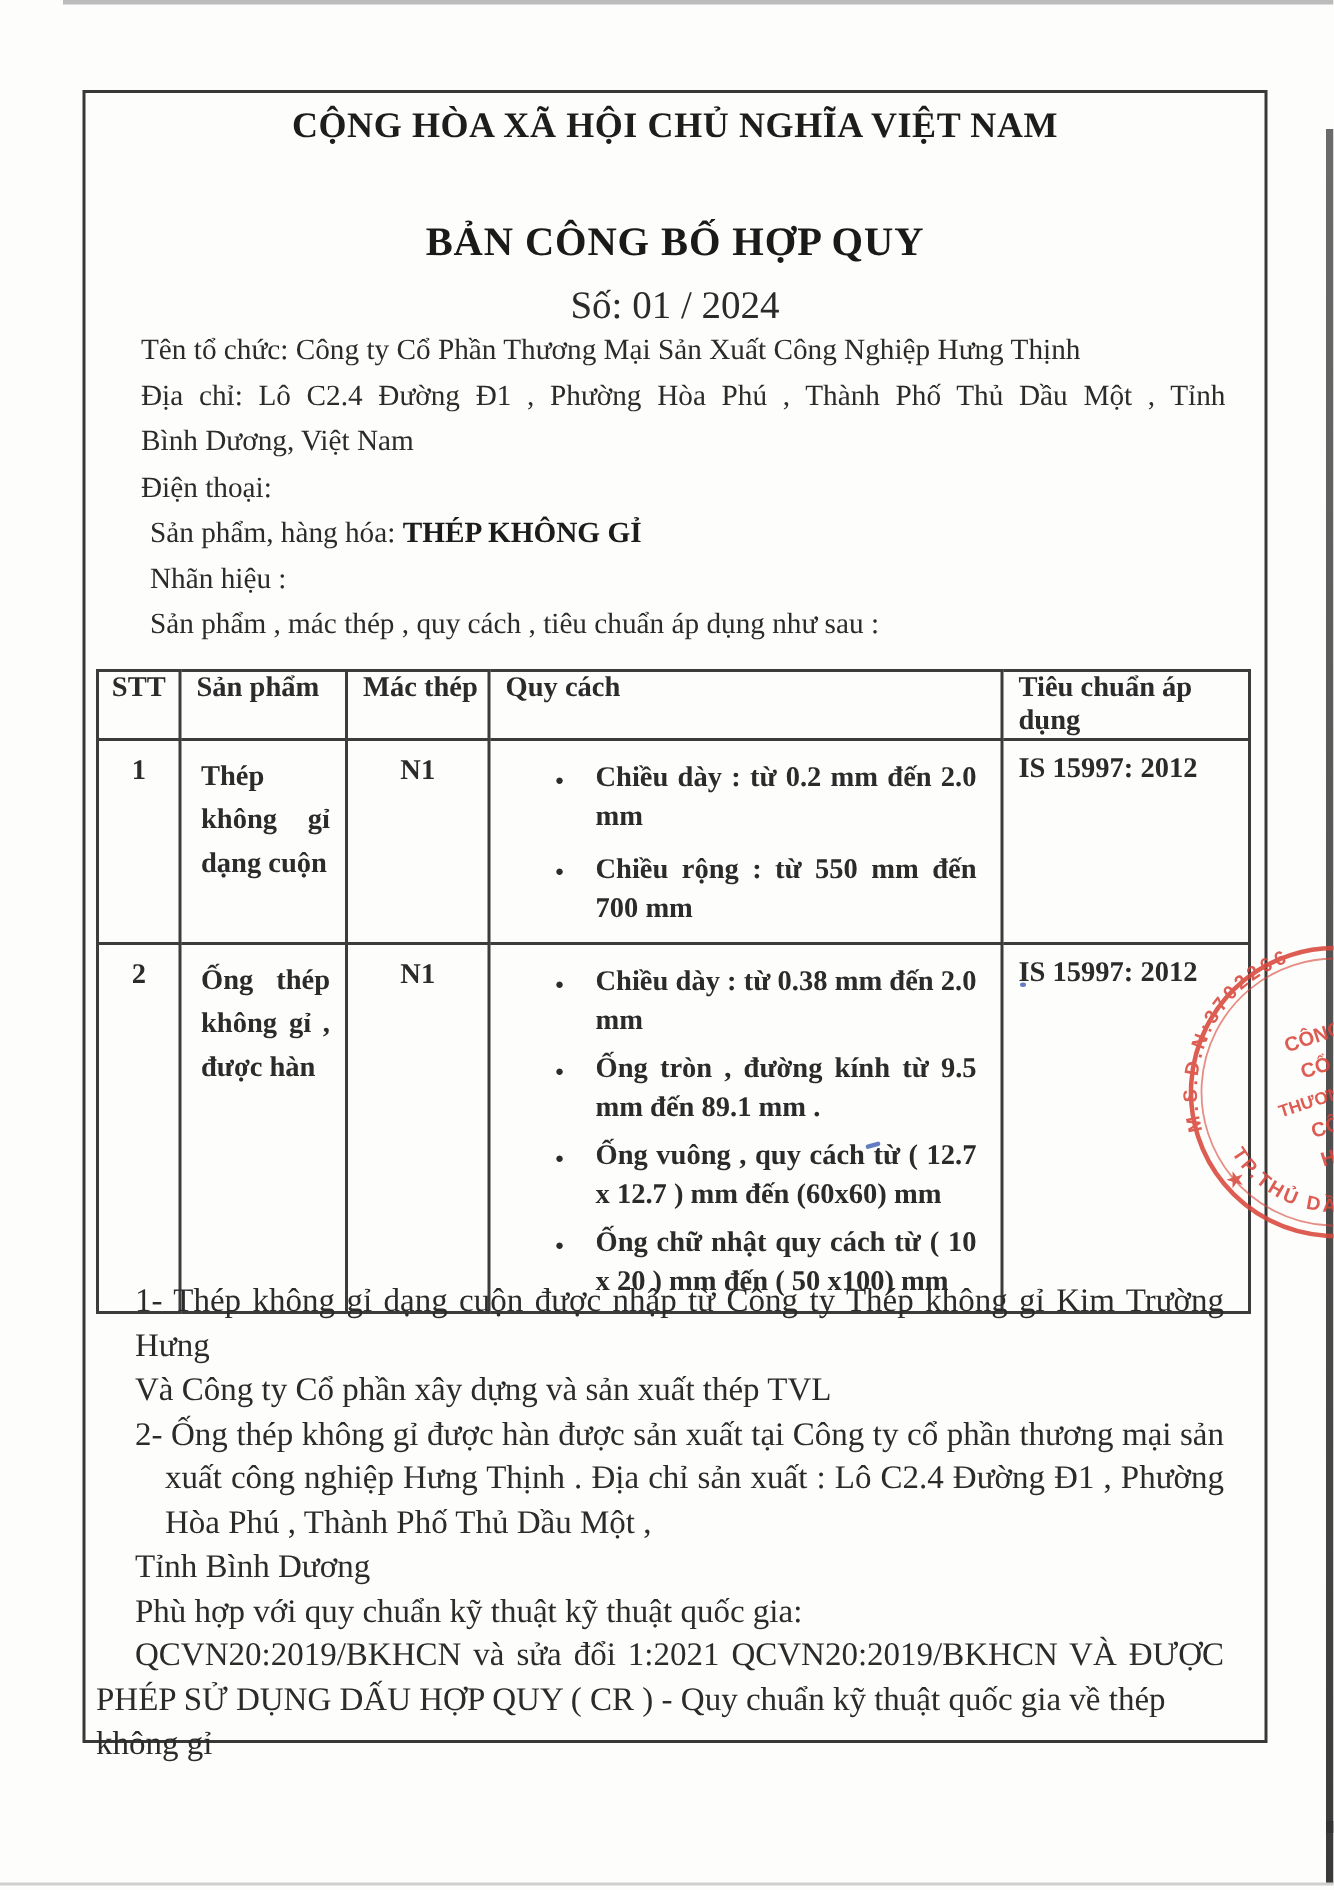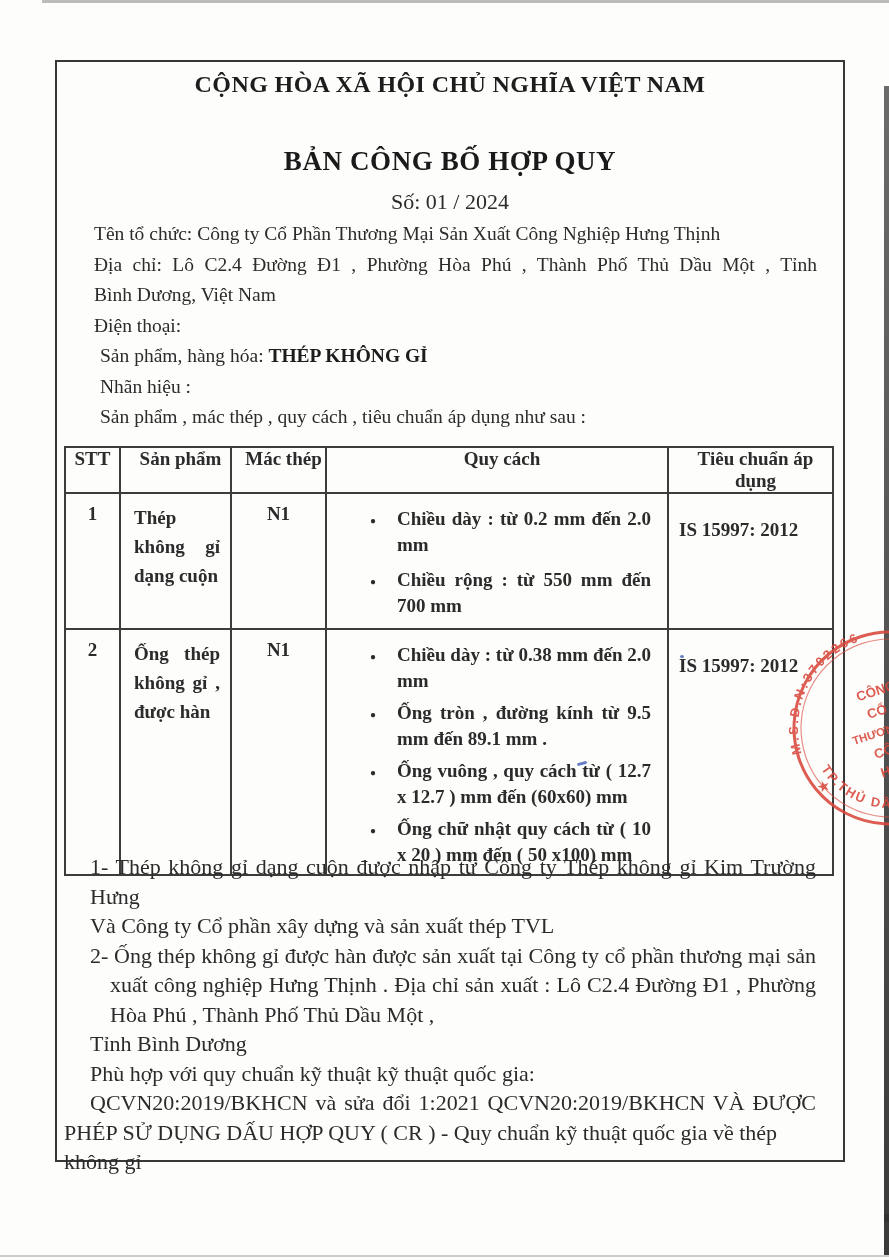--- a/index.html
+++ b/index.html
@@ -18,42 +18,42 @@
   
   .doc-border{
     position:absolute;left:55px;top:60px;width:786px;height:1098px;
     border:2px solid #383838;background:transparent;
   }
   .center-line{position:absolute;left:0;right:0;text-align:center;white-space:nowrap;}
   .nat-title{top:9px;font-weight:bold;font-size:24px;letter-spacing:.4px;color:#1d1d1d;}
   .motto{top:38px;font-weight:bold;font-size:19px;color:#1d1d1d;}
   .motto .u{border-bottom:2px solid #1d1d1d;padding:0 6px 2px 14px;}
   .doc-title{top:84px;font-weight:bold;font-size:27px;letter-spacing:.6px;color:#1a1a1a;}
-  .doc-no{top:127px;font-size:22px;}
+  .doc-no{top:127px;font-size:26px;}
   
   .info{position:absolute;left:37px;top:157px;width:723px;font-size:19.5px;line-height:30.5px;}
   .info .line{min-height:30.5px;}
   .just-full{text-align:justify;text-align-last:justify;}
   .indent6{margin-left:6px;}
   .bold{font-weight:bold;color:#1c1c1c;}
   
   table.spec{
     position:absolute;left:7px;top:384px;width:768px;
     border-collapse:collapse;table-layout:fixed;font-size:19px;
   }
   table.spec td,table.spec th{
     border:2px solid #3c3c3c;vertical-align:top;font-weight:bold;
     color:#2b2b2b;overflow:hidden;
   }
-  th.h{height:40px;vertical-align:middle;text-align:center;padding:0 0 0 10px;font-size:19px;}
+  th.h{height:40px;vertical-align:middle;text-align:left;padding:0 0 0 10px;font-size:19px;}
   th.h.c{text-align:center;padding:0;}
   td.c{text-align:center;padding-top:9px;}
   td.sp{padding:9px 10px 0 13px;text-align:justify;line-height:29px;}
   td.qc{padding:12px 16px 0 0;}
-  td.tc{padding:25px 4px 0 10px;}
+  td.tc{padding:8px 4px 0 10px;}
   ul.blt{margin:0;padding:0 0 0 70px;list-style:none;}
   ul.blt li{position:relative;margin-bottom:9px;text-align:justify;line-height:26px;}
   ul.blt.tight li{margin-bottom:6px;}
   ul.blt li::before{content:"●";position:absolute;left:-27px;top:2px;font-size:10px;}
   
   .notes{position:absolute;left:33px;top:790px;width:726px;font-size:22px;line-height:29.5px;}
   .notes .hang{padding-left:20px;text-indent:-20px;text-align:justify;}
   .notes .qcvn1{margin-left:-26px;width:752px;text-indent:26px;text-align:justify;text-align-last:justify;}
   .notes .qcvn2{margin-left:-26px;width:752px;}
   

